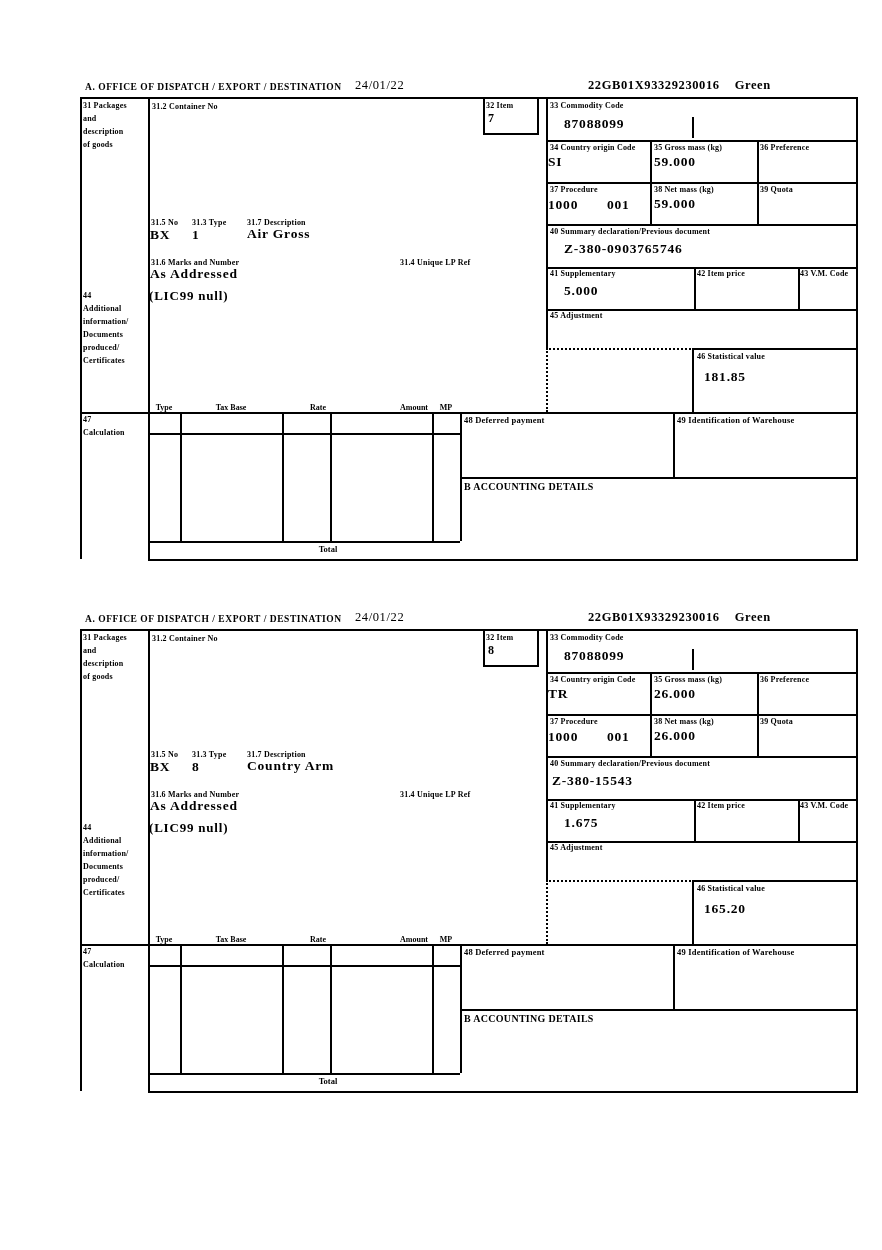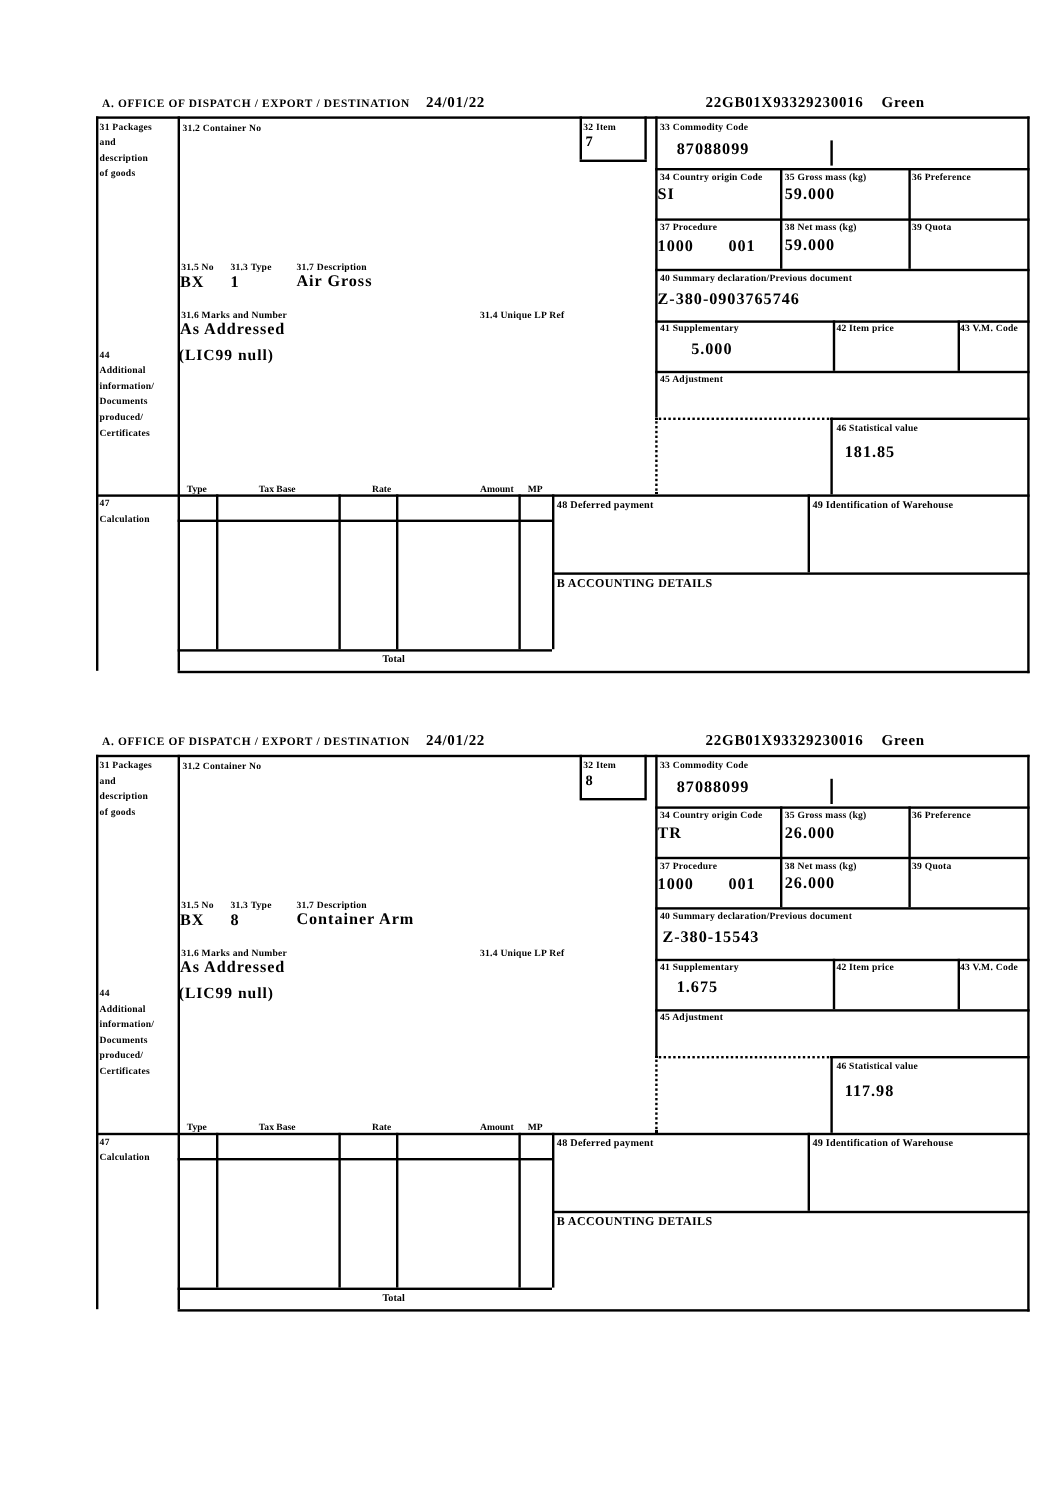--- a/index.html
+++ b/index.html
@@ -2,21 +2,21 @@
 <html><head>
 <meta charset="utf-8">
 <style>
   html,body{margin:0;padding:0;background:#fff;}
   .page{position:relative;width:882px;height:1250px;background:#fff;overflow:hidden;
         font-family:"Liberation Serif",serif;color:#000;}
   .section{position:absolute;left:80px;width:780px;height:486px;}
   .form-box{position:absolute;top:19px;left:0;width:778px;height:464px;}
   .ln{position:absolute;background:#000;}
   .hdrA{position:absolute;left:5px;top:4px;font-size:9.5px;font-weight:bold;letter-spacing:0.55px;white-space:nowrap;}
-  .hdrDate{position:absolute;left:275px;top:0;font-size:12.5px;font-weight:bold;letter-spacing:0.6px;white-space:nowrap;}
+  .hdrDate{position:absolute;left:275px;top:0;font-size:12.5px;font-weight:normal;letter-spacing:0.6px;white-space:nowrap;}
   .hdrRef{position:absolute;left:508px;top:0;font-size:12.5px;font-weight:bold;letter-spacing:0.6px;white-space:nowrap;}
   .route{margin-left:15px;}
   .lbl{position:absolute;font-size:8px;font-weight:bold;letter-spacing:0.2px;white-space:nowrap;line-height:10px;}
   .val{position:absolute;font-size:13.5px;font-weight:bold;letter-spacing:0.8px;white-space:nowrap;line-height:16px;}
   .val-sm{font-size:12px;}
   .th{position:absolute;top:305px;font-size:8px;font-weight:bold;line-height:12px;}
   .tc{text-align:center;} .tr{text-align:right;}
   .blabel{position:absolute;font-size:10px;font-weight:bold;letter-spacing:0.3px;white-space:nowrap;}
   .total{position:absolute;left:68px;top:447px;width:360px;text-align:center;font-size:8.5px;font-weight:bold;}
 </style>
@@ -58,28 +58,28 @@
       <div class="lbl" style="left:680px;top:88px">39 Quota</div>
 
       <div class="lbl" style="left:71px;top:121px">31.5 No</div>
       <div class="lbl" style="left:112px;top:121px">31.3 Type</div>
       <div class="lbl" style="left:167px;top:121px">31.7 Description</div>
       <div class="val" style="left:70px;top:130px">BX</div>
       <div class="val" style="left:112px;top:130px">1</div>
       <div class="val" style="left:167px;top:129px">Air Gross</div>
 
       <div class="lbl" style="left:470px;top:130px">40 Summary declaration/Previous document</div>
-      <div class="val" style="left:468px;top:144px">Z-380-0903765746</div>
+      <div class="val" style="left:484px;top:144px">Z-380-0903765746</div>
 
       <div class="lbl" style="left:71px;top:161px">31.6 Marks and Number</div>
       <div class="lbl" style="left:320px;top:161px">31.4 Unique LP Ref</div>
       <div class="val" style="left:70px;top:169px">As Addressed</div>
 
       <div class="lbl" style="left:470px;top:172px">41 Supplementary</div>
-      <div class="val" style="left:496px;top:186px">5.000</div>
+      <div class="val" style="left:484px;top:186px">5.000</div>
       <div class="lbl" style="left:617px;top:172px">42 Item price</div>
       <div class="lbl" style="left:720px;top:172px">43 V.M. Code</div>
 
       <div class="lbl" style="left:3px;top:194px">44</div>
       <div class="lbl" style="left:3px;top:207px">Additional</div>
       <div class="lbl" style="left:3px;top:220px">information/</div>
       <div class="lbl" style="left:3px;top:233px">Documents</div>
       <div class="lbl" style="left:3px;top:246px">produced/</div>
       <div class="lbl" style="left:3px;top:259px">Certificates</div>
       <div class="val" style="left:69px;top:191px;font-size:13px">(LIC99 null)</div>
@@ -160,40 +160,40 @@
       <div class="val" style="left:468px;top:100px">1000</div>
       <div class="val" style="left:527px;top:100px">001</div>
       <div class="lbl" style="left:574px;top:88px">38 Net mass (kg)</div>
       <div class="val" style="left:574px;top:99px">26.000</div>
       <div class="lbl" style="left:680px;top:88px">39 Quota</div>
       <div class="lbl" style="left:71px;top:121px">31.5 No</div>
       <div class="lbl" style="left:112px;top:121px">31.3 Type</div>
       <div class="lbl" style="left:167px;top:121px">31.7 Description</div>
       <div class="val" style="left:70px;top:130px">BX</div>
       <div class="val" style="left:112px;top:130px">8</div>
-      <div class="val" style="left:167px;top:129px">Container Arm</div>
+      <div class="val" style="left:167px;top:129px">Country Arm</div>
       <div class="lbl" style="left:470px;top:130px">40 Summary declaration/Previous document</div>
       <div class="val" style="left:472px;top:144px">Z-380-15543</div>
       <div class="lbl" style="left:71px;top:161px">31.6 Marks and Number</div>
       <div class="lbl" style="left:320px;top:161px">31.4 Unique LP Ref</div>
       <div class="val" style="left:70px;top:169px">As Addressed</div>
       <div class="lbl" style="left:470px;top:172px">41 Supplementary</div>
       <div class="val" style="left:484px;top:186px">1.675</div>
       <div class="lbl" style="left:617px;top:172px">42 Item price</div>
       <div class="lbl" style="left:720px;top:172px">43 V.M. Code</div>
       <div class="lbl" style="left:3px;top:194px">44</div>
       <div class="lbl" style="left:3px;top:207px">Additional</div>
       <div class="lbl" style="left:3px;top:220px">information/</div>
       <div class="lbl" style="left:3px;top:233px">Documents</div>
       <div class="lbl" style="left:3px;top:246px">produced/</div>
       <div class="lbl" style="left:3px;top:259px">Certificates</div>
       <div class="val" style="left:69px;top:191px;font-size:13px">(LIC99 null)</div>
       <div class="lbl" style="left:470px;top:214px">45 Adjustment</div>
       <div class="lbl" style="left:617px;top:255px">46 Statistical value</div>
-      <div class="val" style="left:624px;top:272px">117.98</div>
+      <div class="val" style="left:624px;top:272px">165.20</div>
       <div class="lbl" style="left:3px;top:318px">47</div>
       <div class="lbl" style="left:3px;top:331px">Calculation</div>
       <div class="th tc" style="left:68px;width:32px">Type</div>
       <div class="th tc" style="left:100px;width:102px">Tax Base</div>
       <div class="th tr" style="left:202px;width:44px">Rate</div>
       <div class="th tr" style="left:250px;width:98px">Amount</div>
       <div class="th tc" style="left:352px;width:28px">MP</div>
       <div class="total">Total</div>
       <div class="lbl" style="left:384px;top:318px;font-size:8.5px">48 Deferred payment</div>
       <div class="lbl" style="left:597px;top:318px;font-size:8.5px">49 Identification of Warehouse</div>

